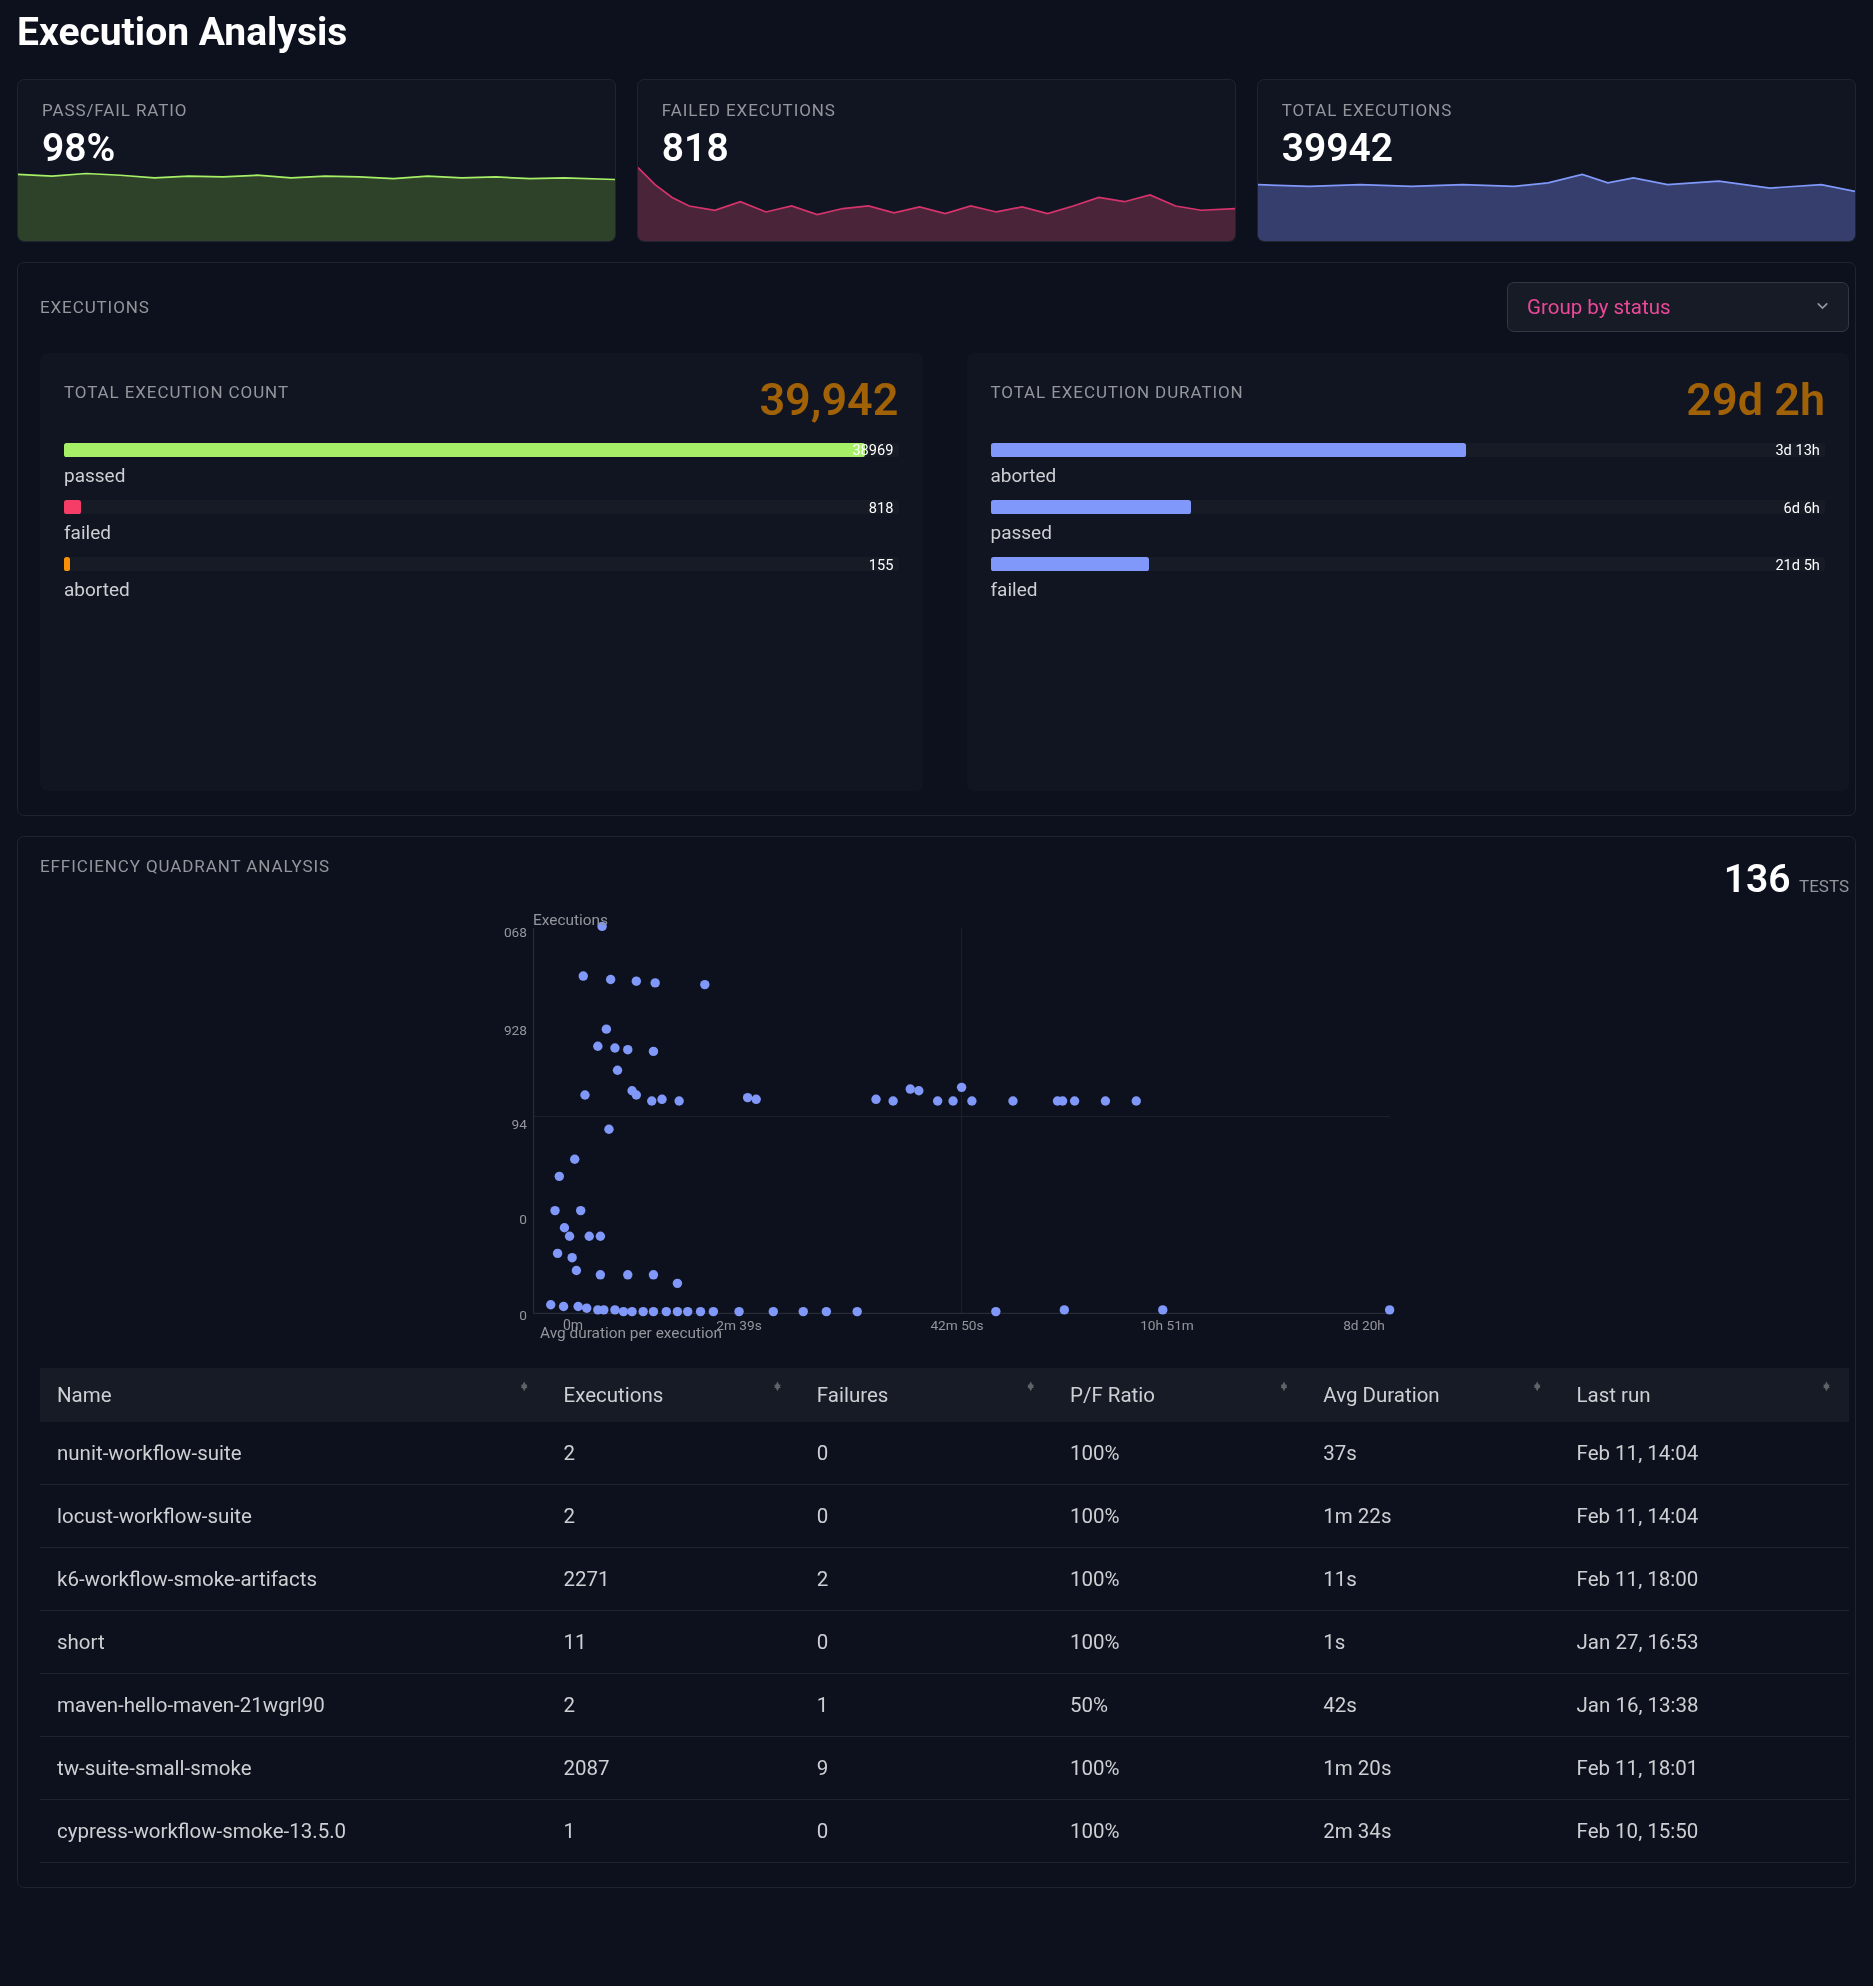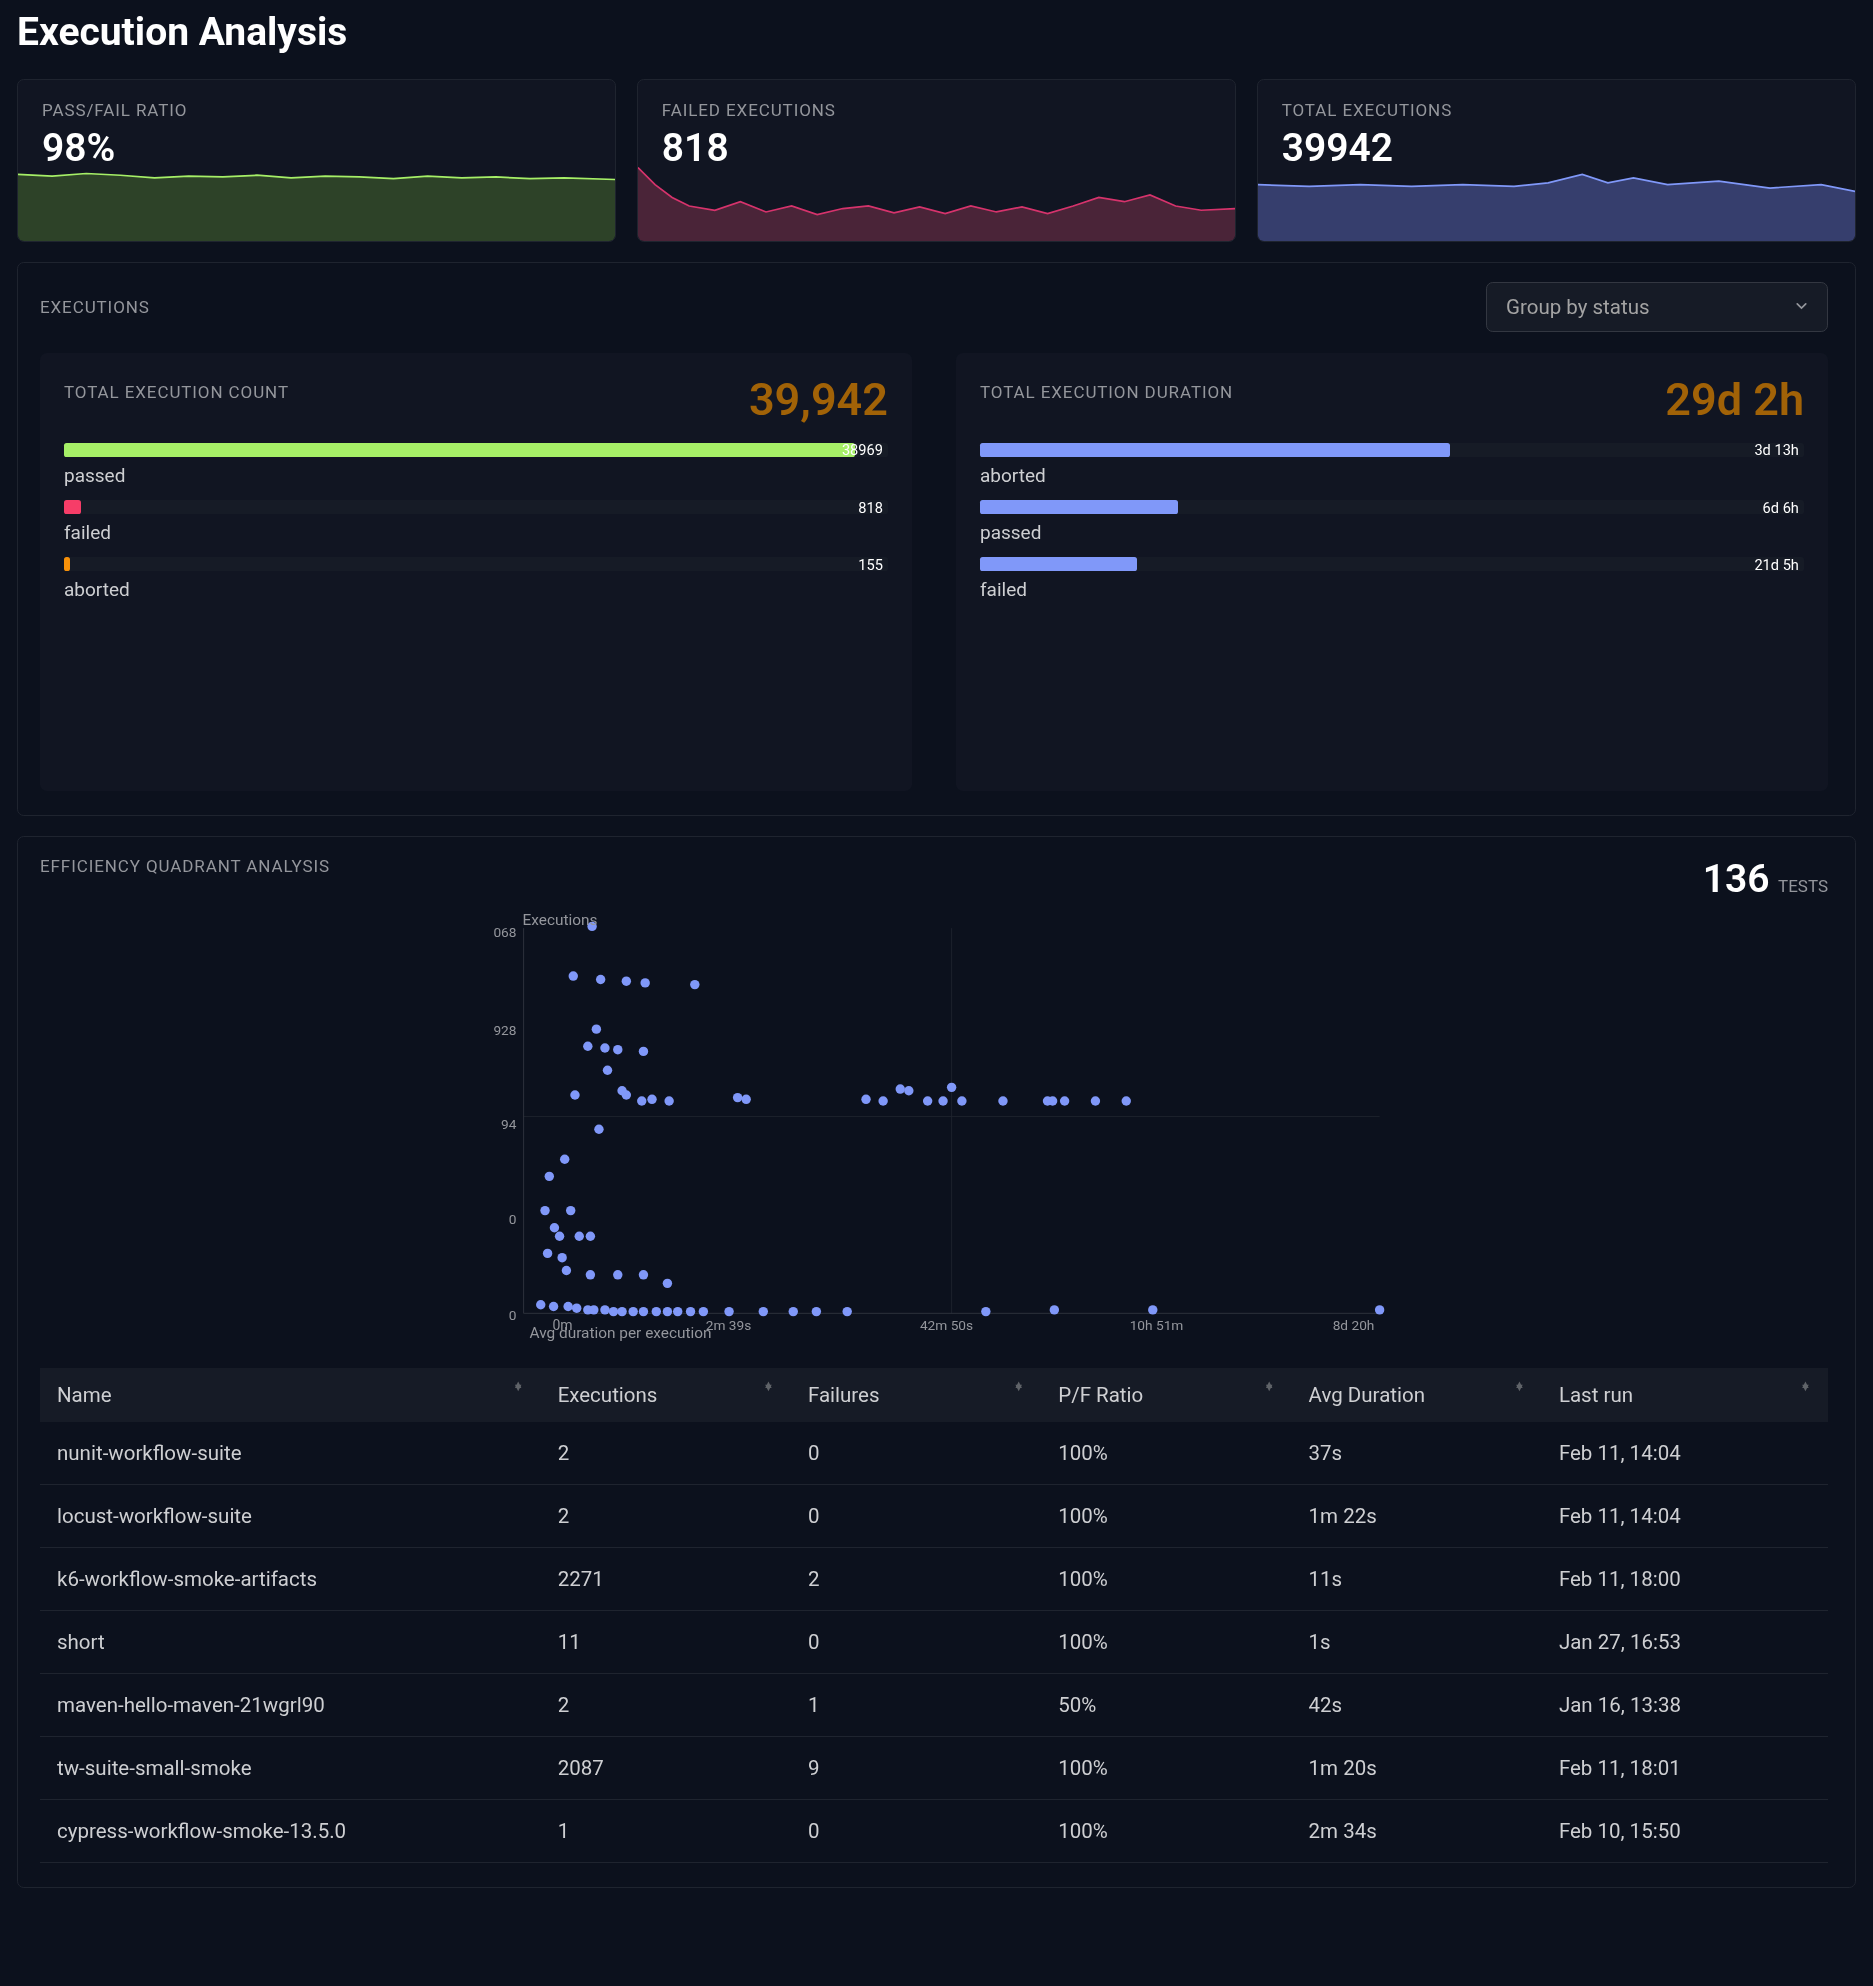--- a/index.html
+++ b/index.html
@@ -30,29 +30,29 @@
     padding: 20.5px 24px 5.1px 24px;
   }
   .kpi-card .value { color: #fff; font-size: 39px; font-weight: 600; padding: 0 24px; }
   .kpi-card svg { position: absolute; bottom: 0; left: 0; width: 100%; height: 82px; }
 
   .panel {
     background: #0c111d;
     border: 0.9px solid #1f242f;
     border-radius: 6.8px;
     margin-bottom: 20.5px;
-    padding: 19px 27px 24px 22px;
+    padding: 19px 6px 24px 22px;
   }
   .panel-header { display: flex; justify-content: space-between; align-items: center; margin-bottom: 20.5px; }
   .panel-title { color: #94969c; font-size: 17px; letter-spacing: 0.9px; text-transform: uppercase; }
   .select {
     background: #161b26;
     border: 0.9px solid #333741;
     border-radius: 6.8px;
-    color: #a3a3a3;
+    color: #ec4899;
     font-size: 20.5px;
     padding: 12px 51px 12px 19px;
     min-width: 342px;
     position: relative;
     cursor: pointer;
   }
   .select .chev { position: absolute; right: 17px; top: 50%; transform: translateY(-50%); color: #94969c; }
 
   .sub-grid { display: flex; gap: 44px; }
   .sub-card {

